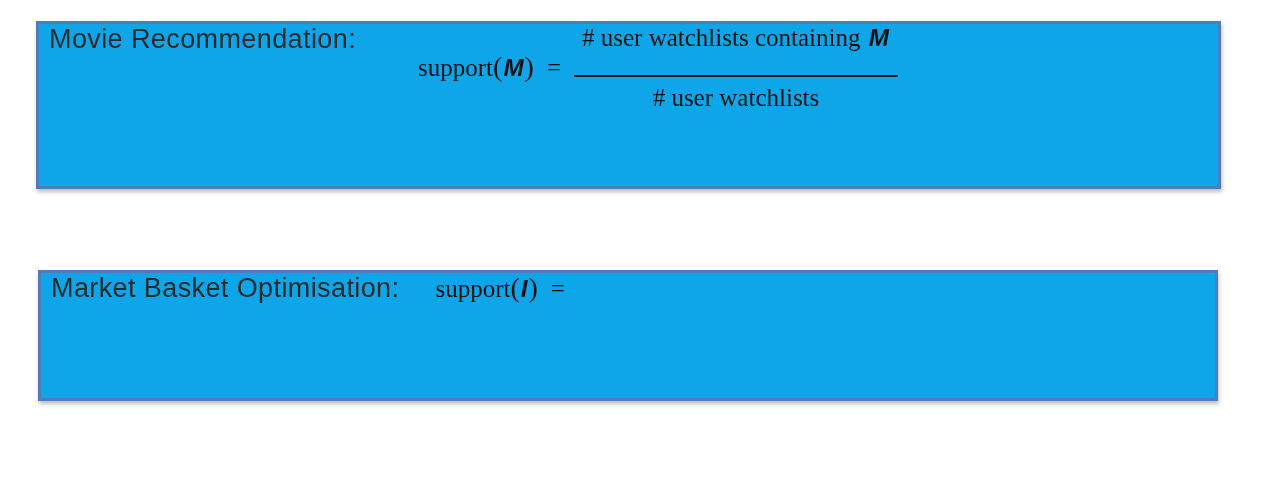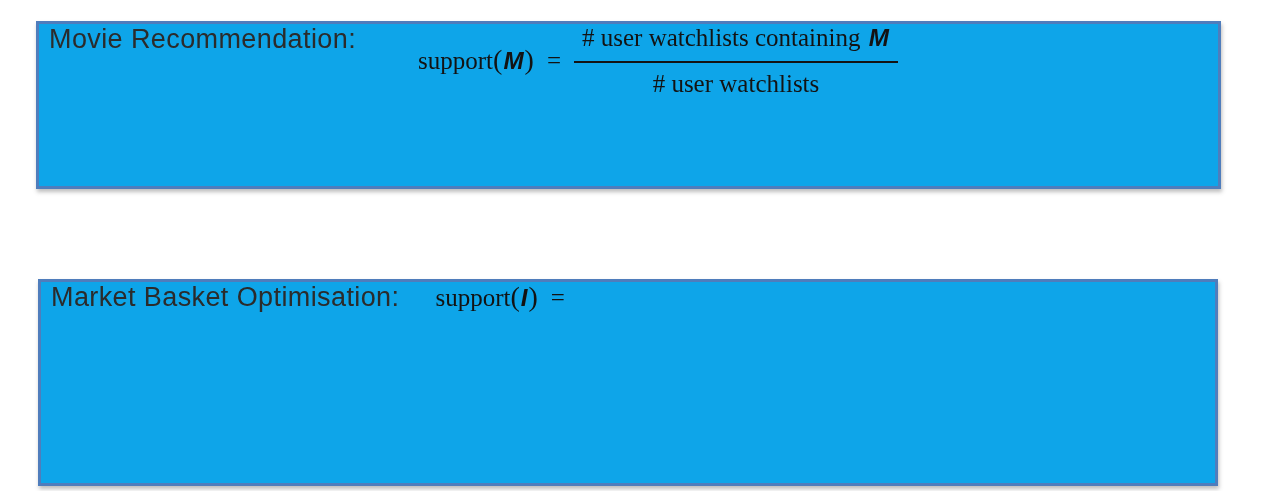--- a/index.html
+++ b/index.html
@@ -25,23 +25,23 @@
   }
   .box-1 {
     left: 36px;
     top: 21px;
     width: 1185px;
     height: 168px;
     padding-left: 10px;
   }
   .box-2 {
     left: 38px;
-    top: 279px;
+    top: 270px;
     width: 1180px;
-    height: 207px;
+    height: 131px;
     padding-left: 10px;
   }
   .box-label {
     font-size: 27px;
     color: #2b2b2b;
     letter-spacing: 0.4px;
     white-space: nowrap;
   }
   .formula {
     font-family: "Liberation Serif", serif;
@@ -68,21 +68,21 @@
   }
   .num .mvar { margin-left: 0.3em; }
   .equals { margin: 0 13px; }
   .frac {
     display: inline-block;
     text-align: center;
     line-height: 1.15;
   }
   .num {
     display: block;
-    padding: 0 8px 8px 8px;
+    padding: 0 8px 22px 8px;
   }
   .den {
     display: block;
     border-top: 2px solid #131313;
     padding: 7px 8px 0 8px;
   }
 </style>
 </head>
 <body>
 

